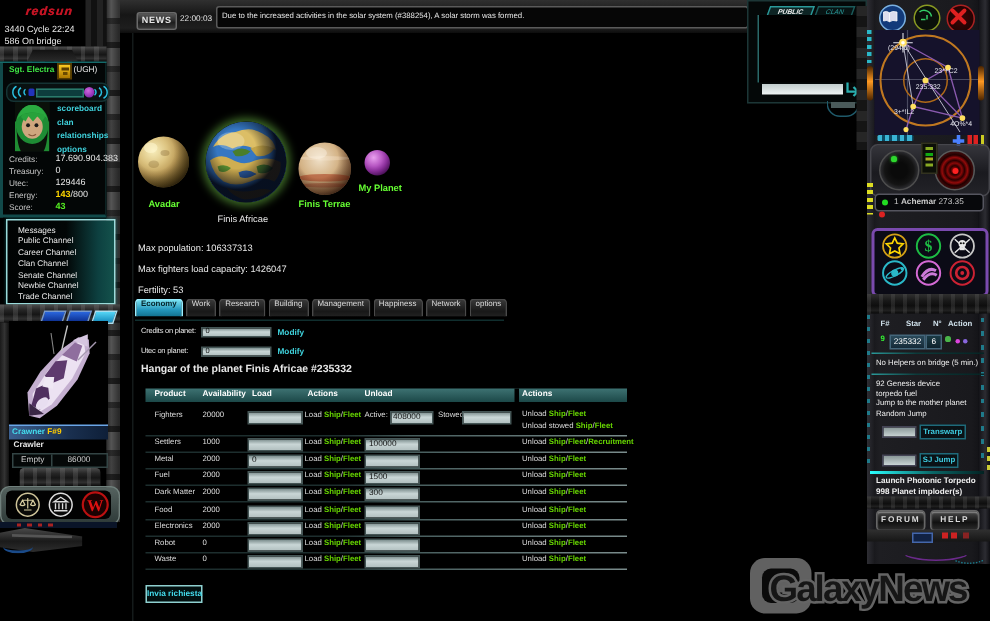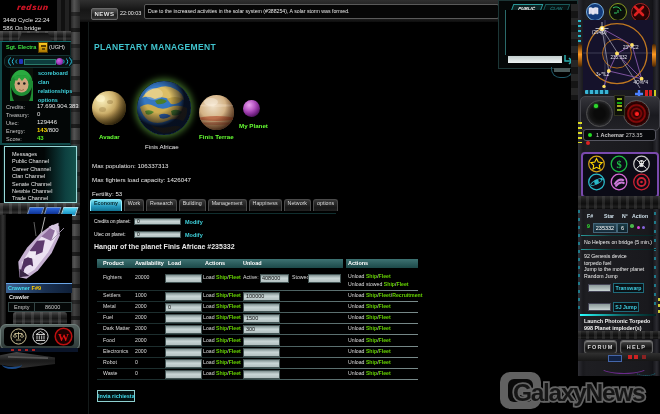--- a/index.html
+++ b/index.html
@@ -126,21 +126,20 @@
   <div class="abs" style="left:11px;top:7.5px;width:25px;height:10px;background:linear-gradient(180deg,#5a5a5a,#1e1e1e 60%,#383838);border:1px solid #6a6a6a;border-radius:2px;text-align:center;">
     <span style="font-size:6px;color:#e5e5e5;font-weight:bold;line-height:10px;letter-spacing:.5px;">NEWS</span>
   </div>
   <div class="abs wt" style="left:40px;top:9.5px;font-size:5.5px;">22:00:03</div>
   <div class="abs" style="left:64px;top:4px;width:353px;height:13px;background:#060606;border:1px solid #5a5a5a;border-radius:2px;">
     <span class="abs wt" style="left:3px;top:3.5px;font-size:5.2px;white-space:nowrap;">Due to the increased activities in the solar system (#388254), A solar storm was formed.</span>
   </div>
 </div>
 
 <div class="abs" style="left:88px;top:22px;width:412px;height:392px;background:#000;border-left:1px solid #141a1a;">
-  <div class="abs" style="left:5px;top:20.5px;font-size:8.5px;font-weight:bold;letter-spacing:0.35px;color:#41c4ce;">PLANETARY MANAGEMENT</div>
 
   <div class="abs" style="left:3px;top:69px;width:34px;height:34px;border-radius:50%;background:radial-gradient(circle at 30% 28%,#f8eebc 0%,#dcc380 28%,#bb9a56 48%,#77602a 70%,#2e230c 92%);overflow:hidden;">
     <div style="position:absolute;left:4px;top:4px;width:9px;height:7px;border-radius:50%;background:rgba(255,248,210,.55);"></div>
     <div style="position:absolute;left:15px;top:9px;width:6px;height:4px;border-radius:50%;background:rgba(120,90,40,.32);"></div>
     <div style="position:absolute;left:7px;top:16px;width:7px;height:5px;border-radius:50%;background:rgba(120,90,40,.28);"></div>
     <div style="position:absolute;left:0;top:0;width:34px;height:34px;border-radius:50%;background:radial-gradient(circle at 34% 30%,rgba(0,0,0,0) 38%,rgba(20,12,2,.45) 68%,rgba(8,5,1,.9) 96%);"></div>
   </div>
   <div class="abs" style="left:10px;top:111.5px;font-size:6.2px;font-weight:bold;color:#66ff33;">Avadar</div>
 
   <div class="abs" style="left:48px;top:59px;width:54px;height:54px;border-radius:50%;box-shadow:0 0 6px 2.5px rgba(110,190,70,.55);overflow:hidden;">

